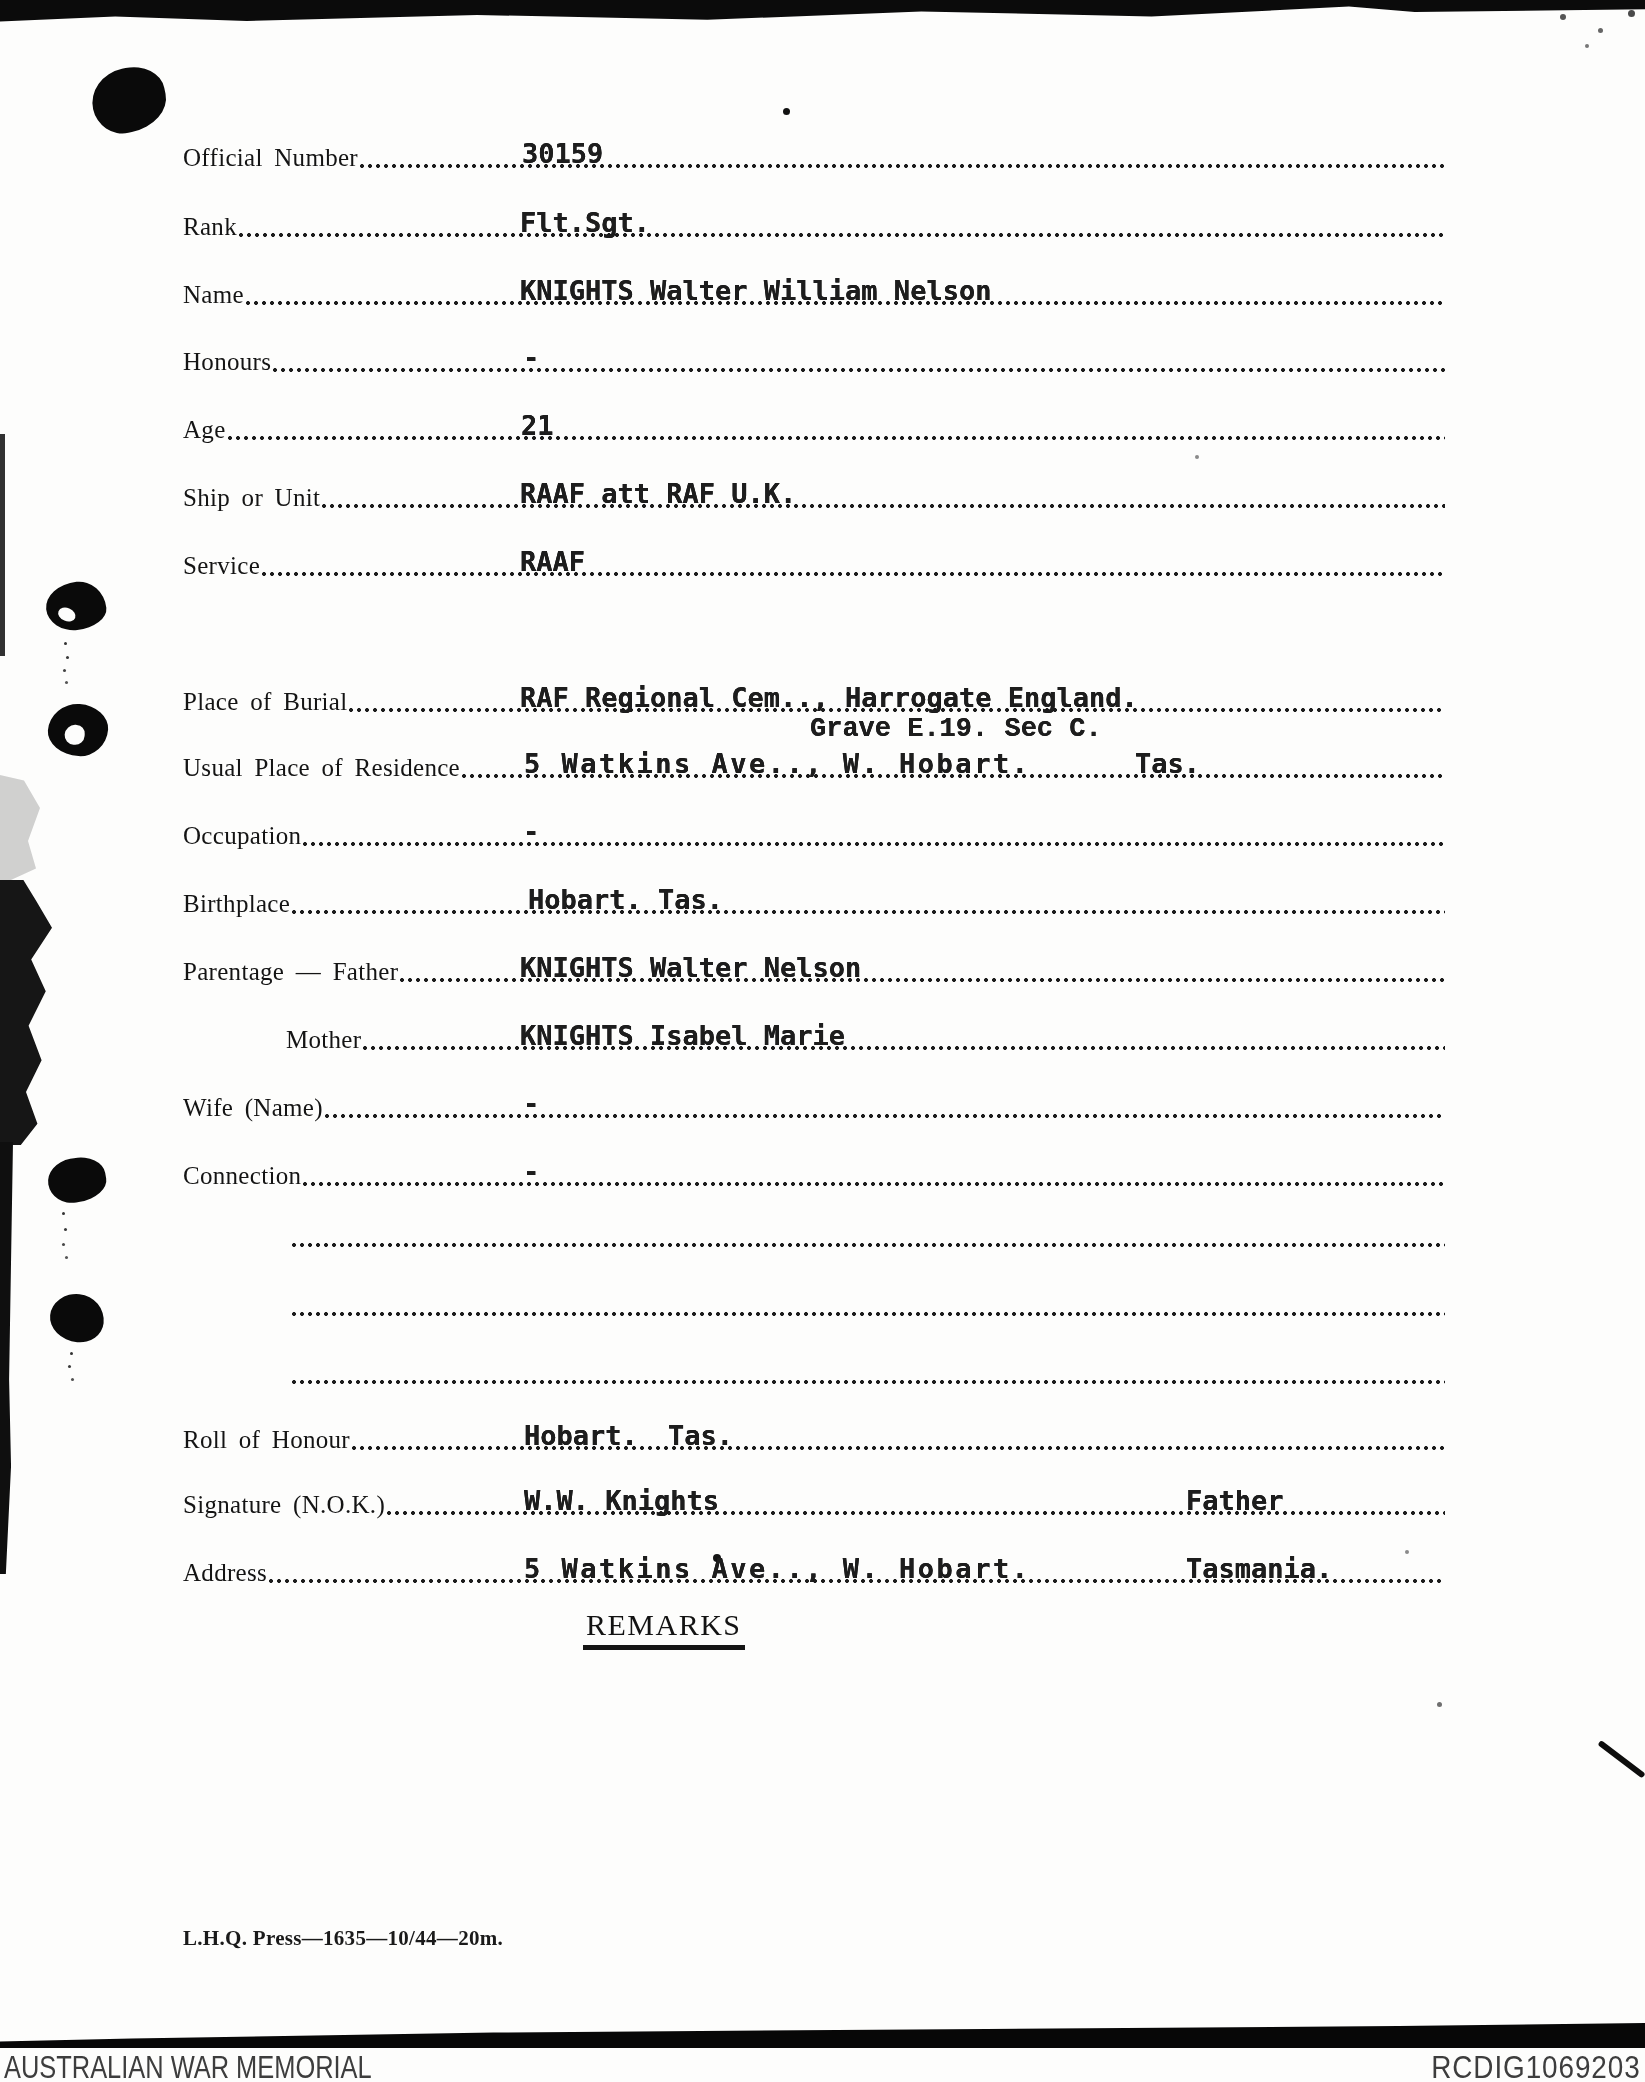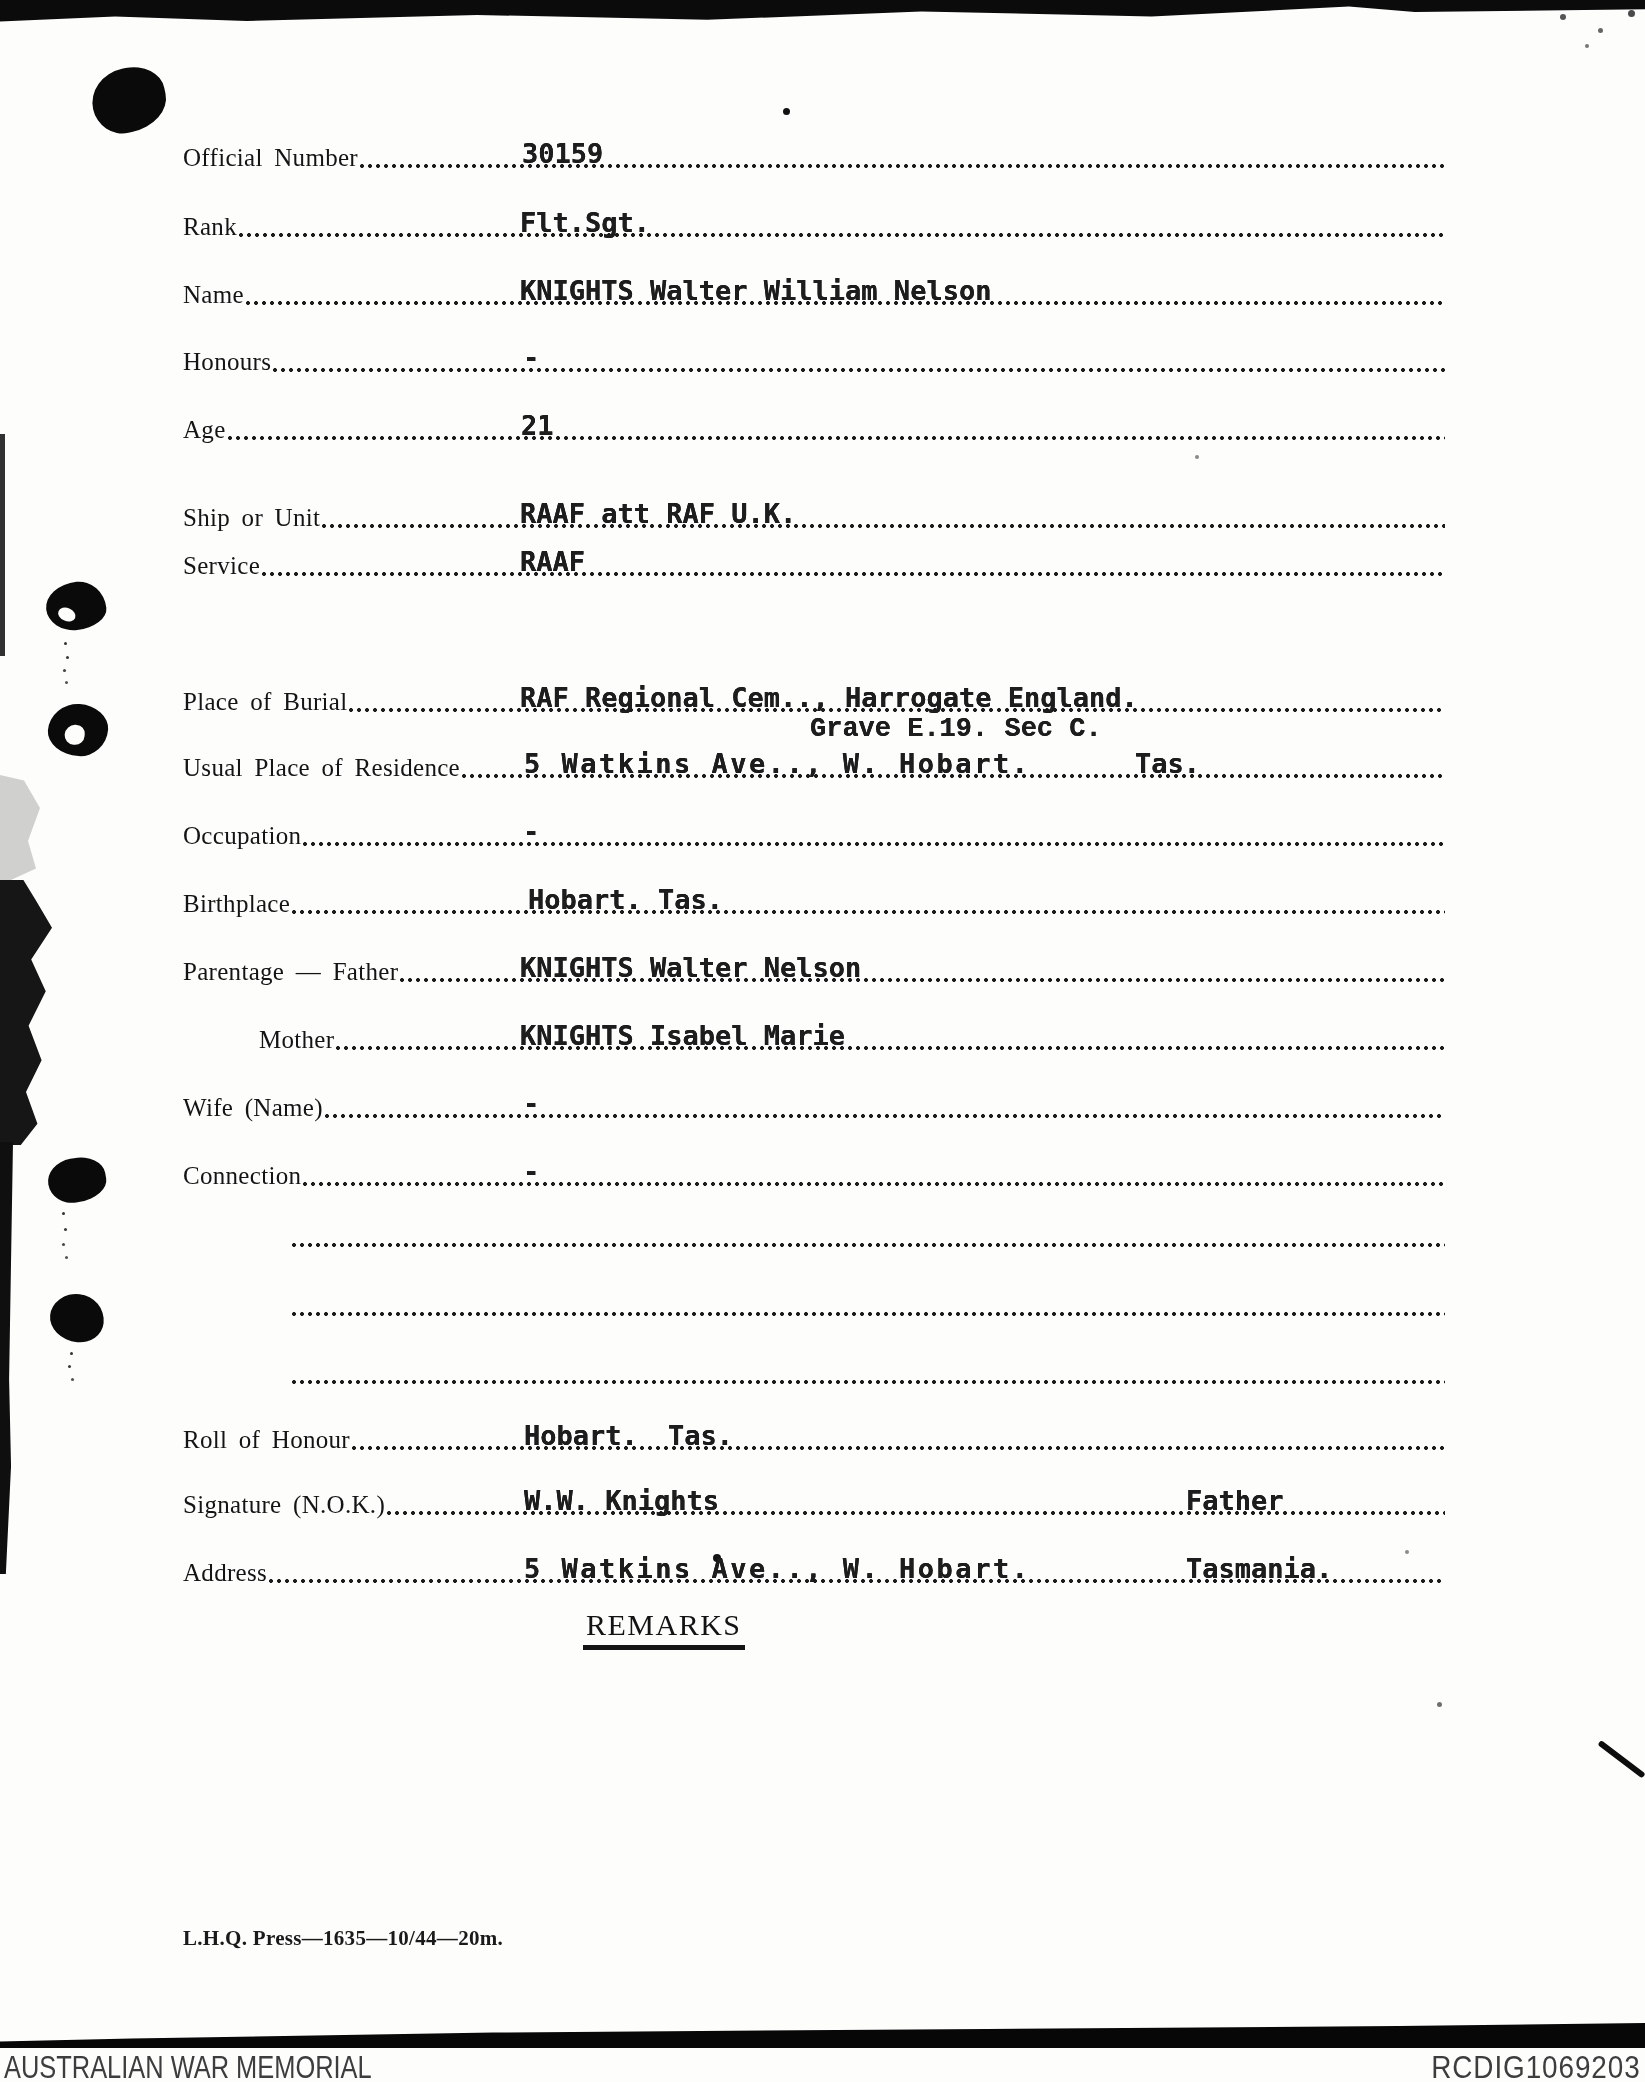--- a/index.html
+++ b/index.html
@@ -56,21 +56,21 @@
   }
   .leader{flex:1;margin-bottom:1px;}
   .bline{position:absolute;left:290px;width:1155px;}
   .fvalue{
     position:absolute;bottom:1px;white-space:nowrap;
     font-family:"DejaVu Sans Mono","Liberation Mono",monospace;
     font-weight:bold;font-size:27px;color:#1d1d1d;
     text-shadow:0 0 .6px #000;
   }
   .wide{letter-spacing:2.5px;}
-  .indent .flabel{margin-left:76px;}
+  .indent .flabel{margin-left:103px;}
   .typed-free{
     position:absolute;white-space:nowrap;
     font-family:Liberation Mono, monospace;
     font-weight:bold;font-size:27px;color:#1d1d1d;text-shadow:0 0 .6px #000;
   }
   .remarks{
     position:absolute;left:583px;top:1608px;
     font-size:30px;letter-spacing:1.5px;color:#131313;
     border-bottom:5px solid #151515;padding:0 3px 3px 3px;
   }
@@ -142,21 +142,21 @@
     <span class="leader"></span>
     <span class="fvalue" style="left:340px">-</span>
   </div>
 
   <div class="row" style="top:404px">
     <span class="flabel">Age</span>
     <span class="leader"></span>
     <span class="fvalue" style="left:338px">21</span>
   </div>
 
-  <div class="row" style="top:492px">
+  <div class="row" style="top:472px">
     <span class="flabel">Ship or Unit</span>
     <span class="leader"></span>
     <span class="fvalue" style="left:337px">RAAF att RAF U.K.</span>
   </div>
 
   <div class="row" style="top:540px">
     <span class="flabel">Service</span>
     <span class="leader"></span>
     <span class="fvalue" style="left:337px">RAAF</span>
   </div>

